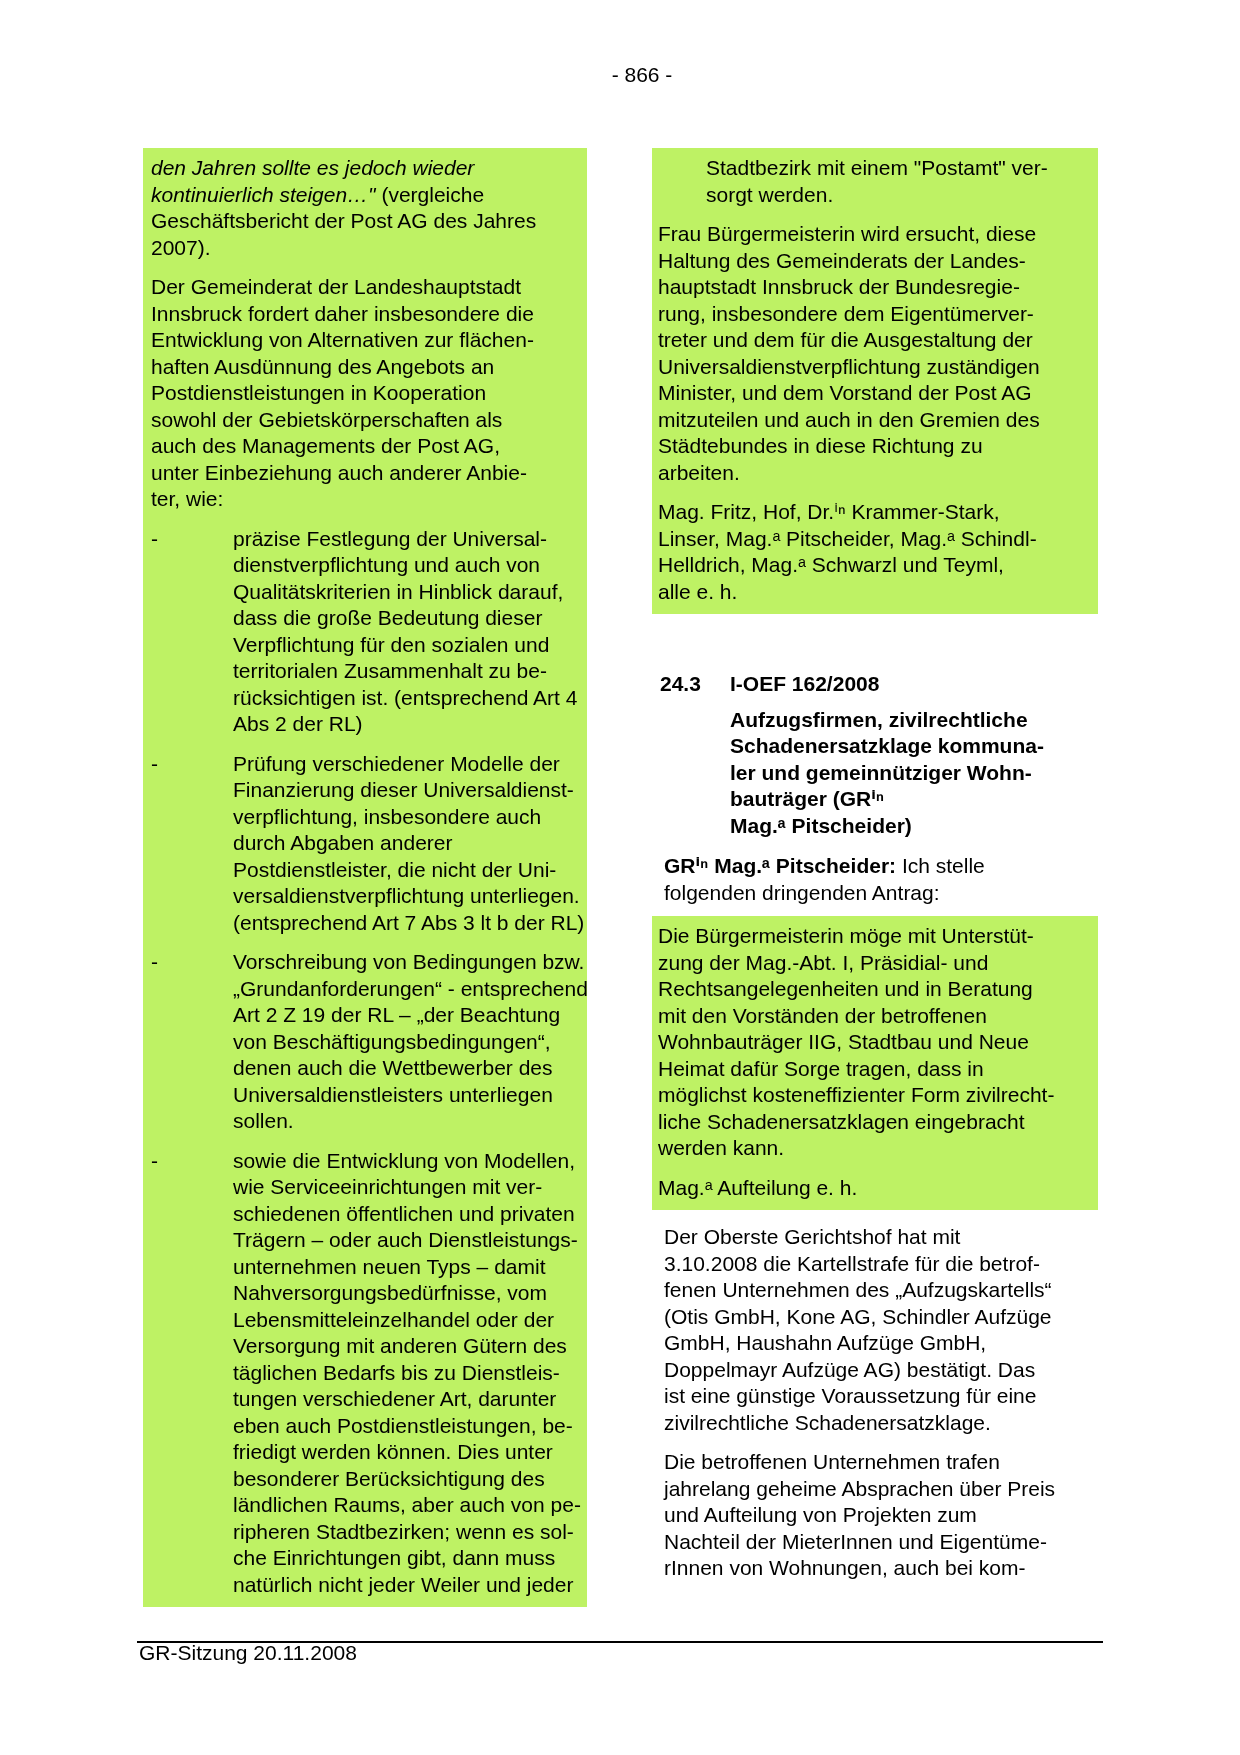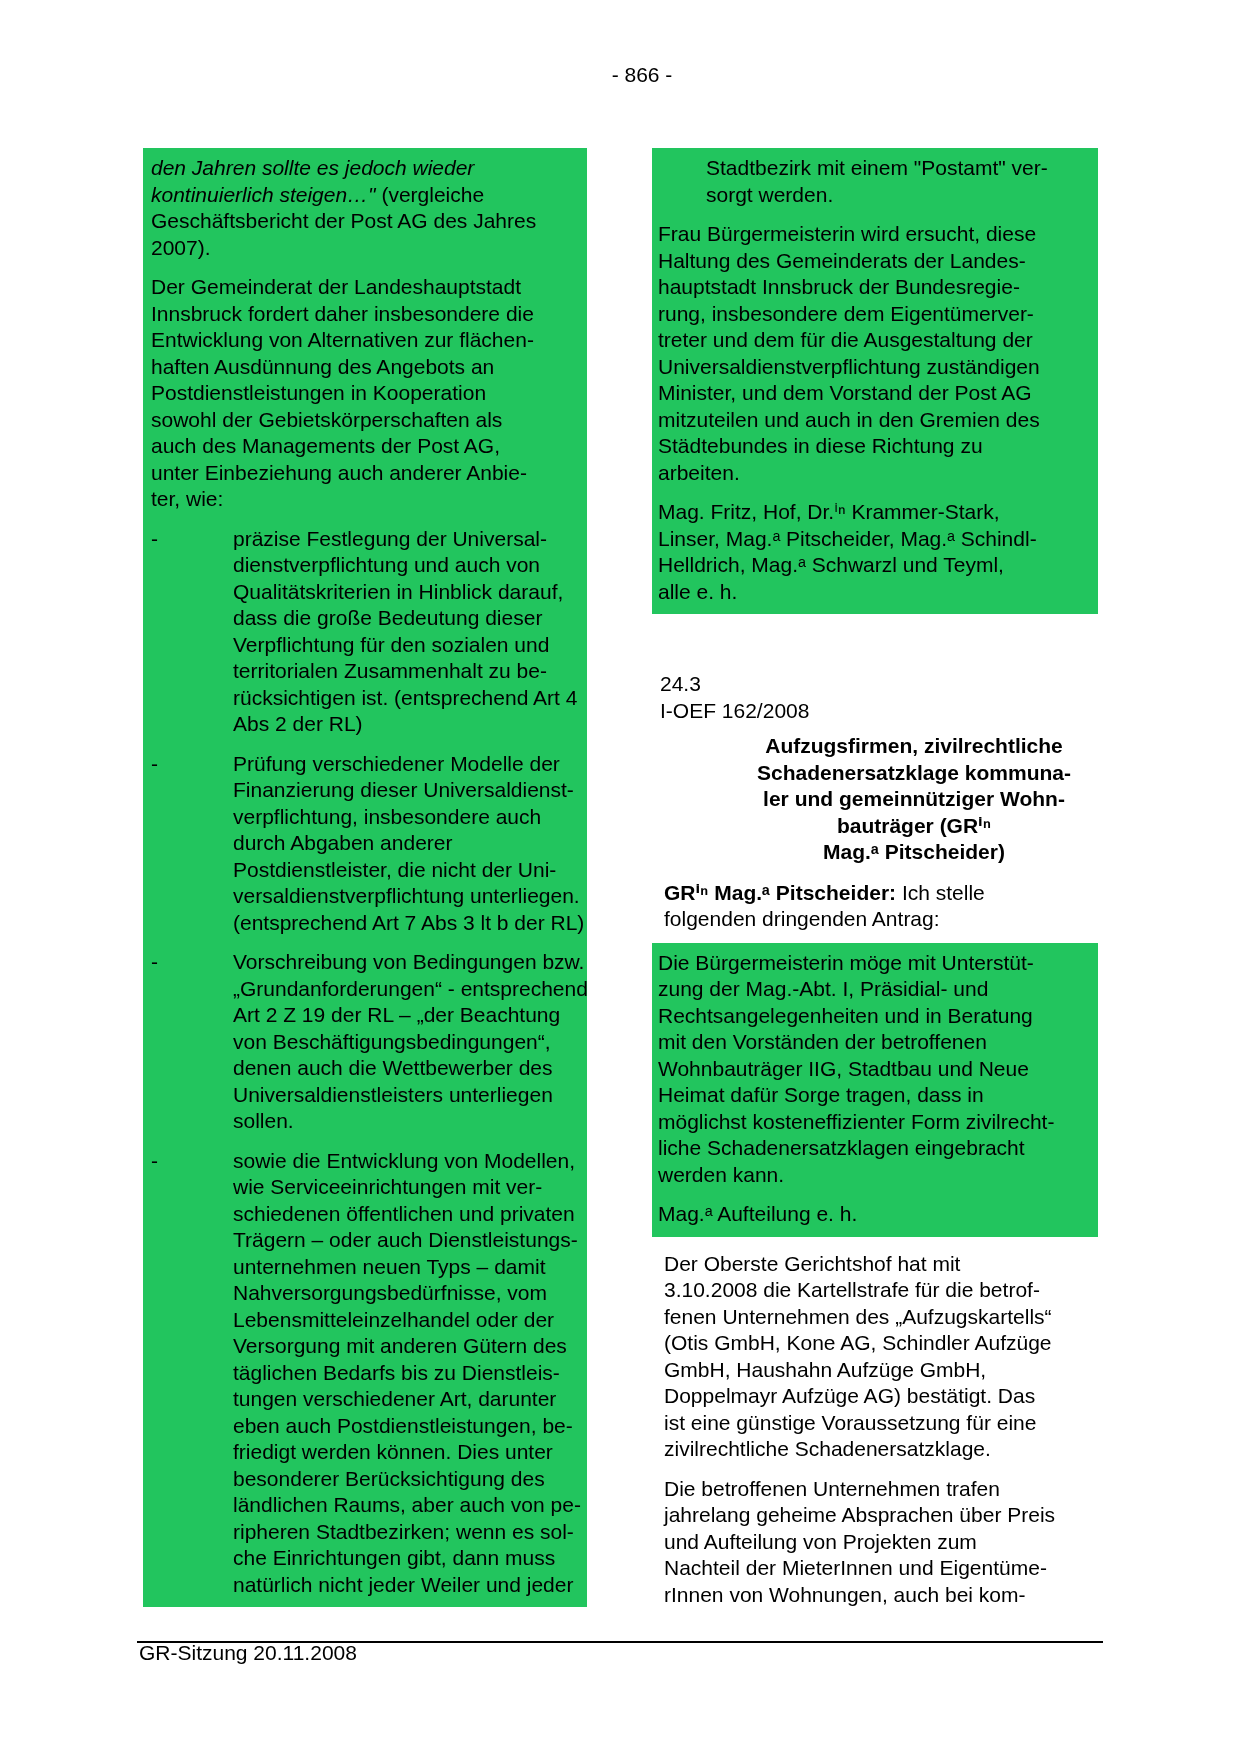--- a/index.html
+++ b/index.html
@@ -5,36 +5,36 @@
   html,body { margin:0; padding:0; background:#fff; }
   .page {
     position:relative; width:1240px; height:1755px; background:#ffffff;
     color:#000; font-family:"Liberation Sans","DejaVu Sans",sans-serif;
     font-size:21px; line-height:26.5px; overflow:hidden;padding-left:44px;
   }
   .pageno { position:absolute; top:62px; left:0; width:100%; text-align:center; }
   .col { position:absolute; top:148px; }
   .col-left  { left:143px; width:444px; }
   .col-right { left:652px; width:446px; }
-  .gray { background:#22c55e; }
+  .gray { background:#bef264; }
   .pad-l { padding:7px 6px 9px 8px; }
   .pad-r { padding:7px 6px 9px 6px; }
   .para { margin:0 0 13px 0; white-space:pre; }
   .para:last-child { margin-bottom:0; }
   .italic { font-style:italic; }
   .bold { font-weight:bold; }
   .bullet { display:flex; margin:0 0 13px 0; }
   .bullet:last-child { margin-bottom:0; }
   .bullet .dash { width:46px; flex:none; }
   .bullet .btext { white-space:pre;margin-left:36px; }
   .indent-first { padding-left:48px; }
   .rblock1 { margin-bottom:57px; }
-  .agenda-head { display:flex; font-weight:normal; margin:0 0 9px 8px;flex-direction:column; }
+  .agenda-head { display:flex; font-weight:bold; margin:0 0 9px 8px; }
   .agenda-head .num { width:70px; flex:none; }
-  .agenda-title { font-weight:bold; margin:0 0 14px 78px; white-space:pre;text-align:center; }
+  .agenda-title { font-weight:bold; margin:0 0 14px 78px; white-space:pre; }
   .speaker-para { margin:0 0 10px 12px; white-space:pre; }
   .rblock2 { margin-bottom:14px; }
   .body-para { margin:0 12px 13px 12px; white-space:pre; }
   .footer-line { position:absolute; left:137px; top:1641px; width:966px; height:0; border-top:2px solid #000; }
   .footer-text { position:absolute; left:139px; top:1640px; }
 </style>
 </head>
 <body>
 
 <div class="page">

